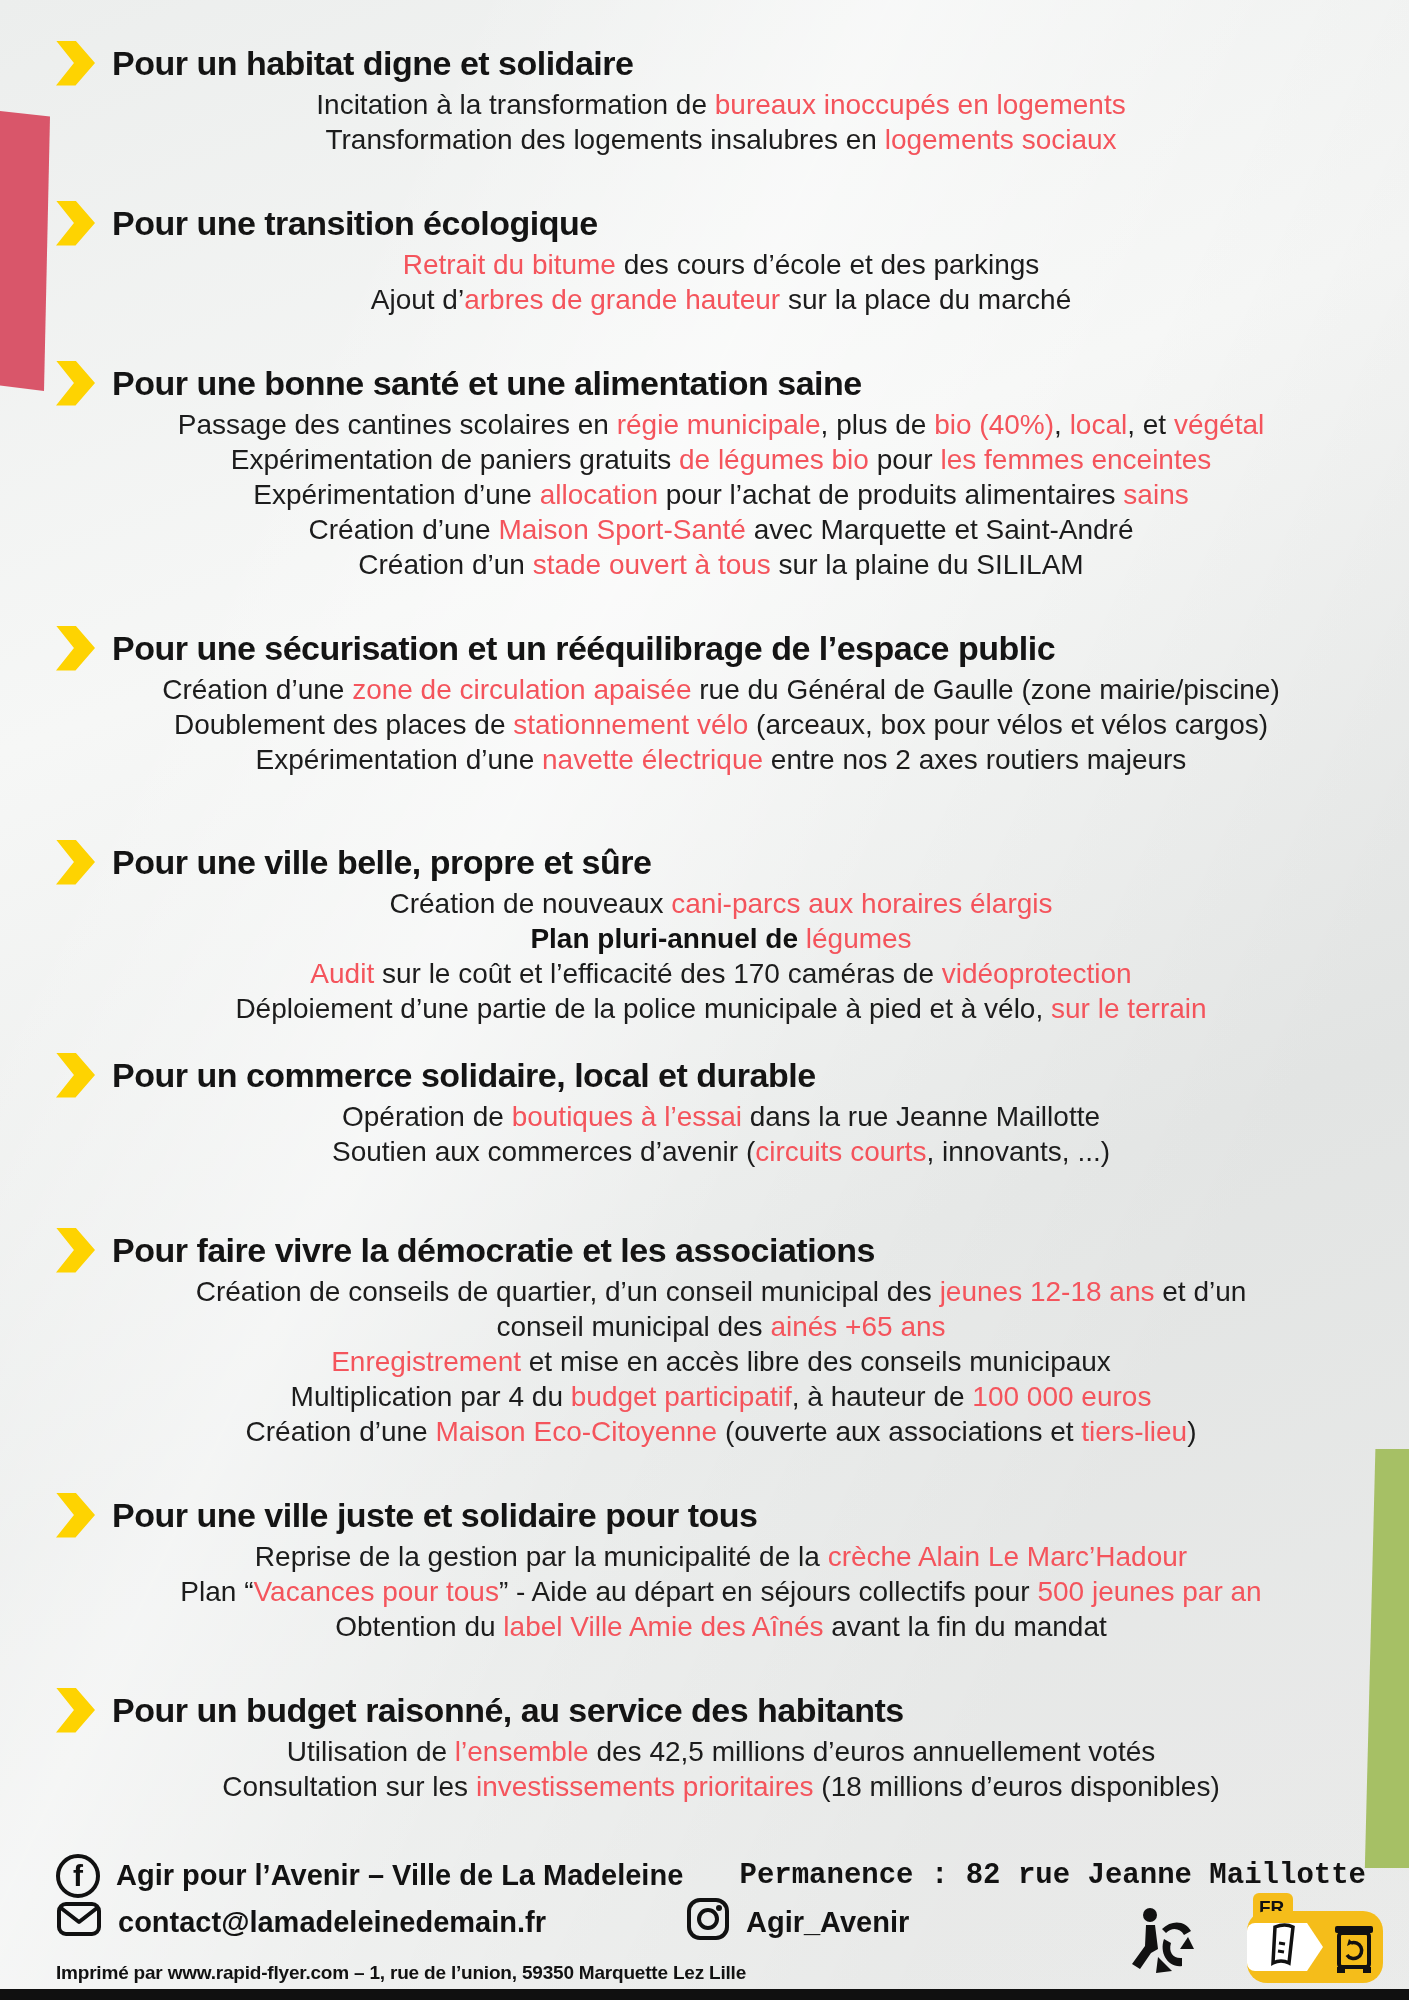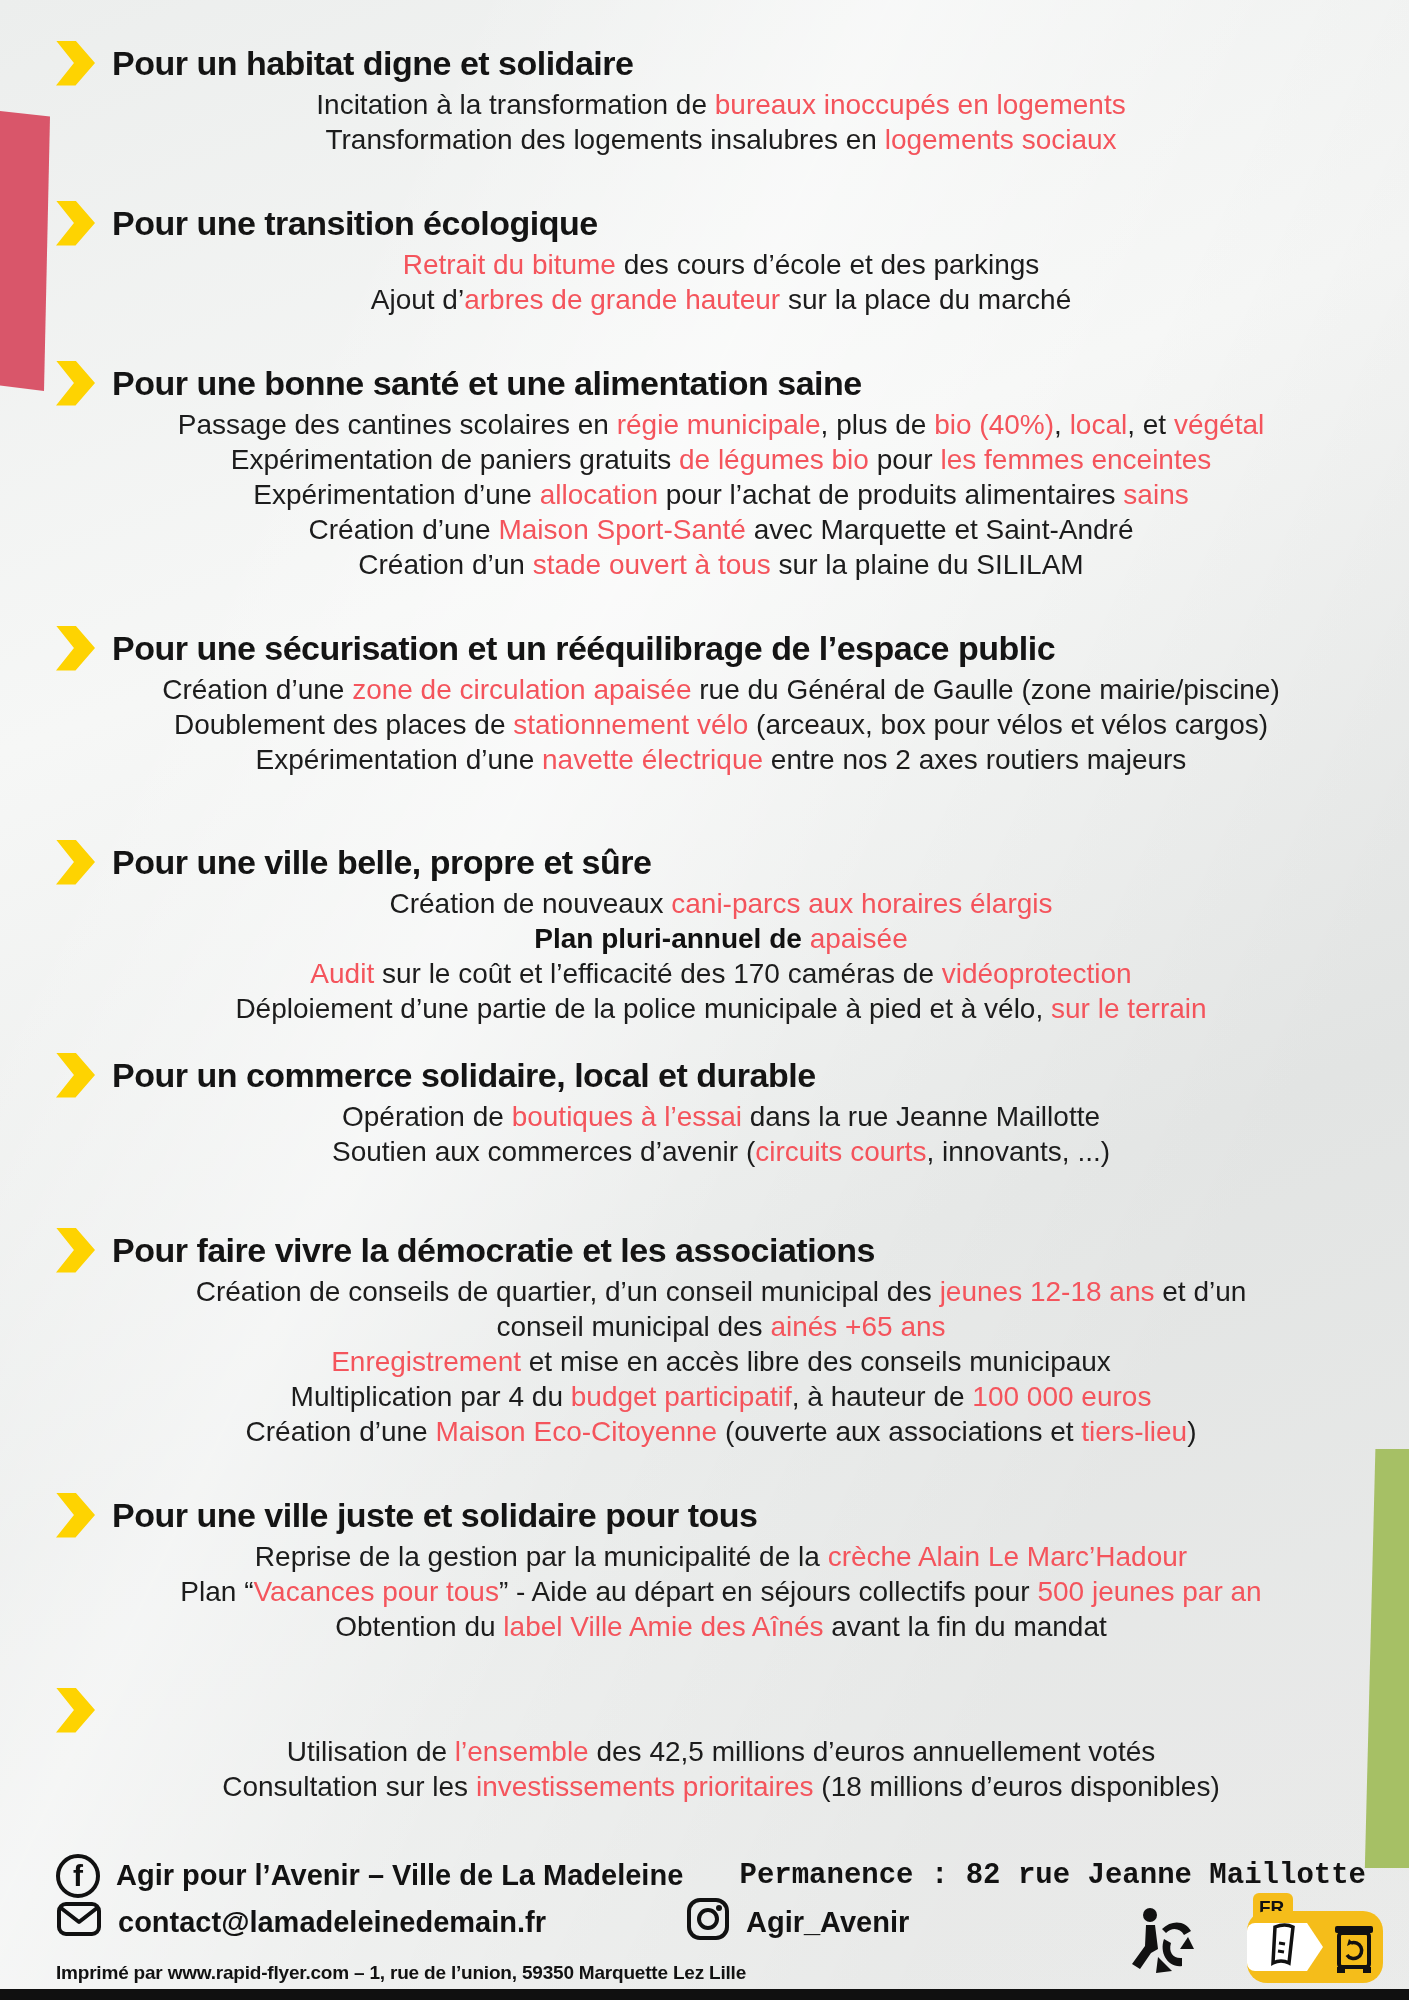--- a/index.html
+++ b/index.html
@@ -92,21 +92,21 @@
       <p class="line"><span class="seg-n">Création d’une </span><span class="seg-r">zone de circulation apaisée</span><span class="seg-n"> rue du Général de Gaulle (zone mairie/piscine)</span></p>
       <p class="line"><span class="seg-n">Doublement des places de </span><span class="seg-r">stationnement vélo</span><span class="seg-n"> (arceaux, box pour vélos et vélos cargos)</span></p>
       <p class="line"><span class="seg-n">Expérimentation d’une </span><span class="seg-r">navette électrique</span><span class="seg-n"> entre nos 2 axes routiers majeurs</span></p>
     </section>
     <section class="section">
       <div class="heading-row">
         <span class="arrow"></span>
         <h2>Pour une ville belle, propre et sûre</h2>
       </div>
       <p class="line"><span class="seg-n">Création de nouveaux </span><span class="seg-r">cani-parcs aux horaires élargis</span></p>
-      <p class="line"><span class="seg-b">Plan pluri-annuel de </span><span class="seg-r">apaisée</span></p>
+      <p class="line"><span class="seg-b">Plan pluri-annuel de </span><span class="seg-r">légumes</span></p>
       <p class="line"><span class="seg-r">Audit</span><span class="seg-n"> sur le coût et l’efficacité des 170 caméras de </span><span class="seg-r">vidéoprotection</span></p>
       <p class="line"><span class="seg-n">Déploiement d’une partie de la police municipale à pied et à vélo, </span><span class="seg-r">sur le terrain</span></p>
     </section>
     <section class="section">
       <div class="heading-row">
         <span class="arrow"></span>
         <h2>Pour un commerce solidaire, local et durable</h2>
       </div>
       <p class="line"><span class="seg-n">Opération de </span><span class="seg-r">boutiques à l’essai</span><span class="seg-n"> dans la rue Jeanne Maillotte</span></p>
       <p class="line"><span class="seg-n">Soutien aux commerces d’avenir (</span><span class="seg-r">circuits courts</span><span class="seg-n">, innovants, ...)</span></p>
@@ -127,20 +127,21 @@
         <span class="arrow"></span>
         <h2>Pour une ville juste et solidaire pour tous</h2>
       </div>
       <p class="line"><span class="seg-n">Reprise de la gestion par la municipalité de la </span><span class="seg-r">crèche Alain Le Marc’Hadour</span></p>
       <p class="line"><span class="seg-n">Plan “</span><span class="seg-r">Vacances pour tous</span><span class="seg-n">” - Aide au départ en séjours collectifs pour </span><span class="seg-r">500 jeunes par an</span></p>
       <p class="line"><span class="seg-n">Obtention du </span><span class="seg-r">label Ville Amie des Aînés</span><span class="seg-n"> avant la fin du mandat</span></p>
     </section>
     <section class="section">
       <div class="heading-row">
         <span class="arrow"></span>
+        <h2>Pour un budget raisonné, au service des habitants</h2>
       </div>
       <p class="line"><span class="seg-n">Utilisation de </span><span class="seg-r">l’ensemble</span><span class="seg-n"> des 42,5 millions d’euros annuellement votés</span></p>
       <p class="line"><span class="seg-n">Consultation sur les </span><span class="seg-r">investissements prioritaires</span><span class="seg-n"> (18 millions d’euros disponibles)</span></p>
     </section>
   </main>
 
 <footer>
   <div class="f-row">
     <span class="icon fb-circle">f</span>
     <span>Agir pour l’Avenir – Ville de La Madeleine</span>

